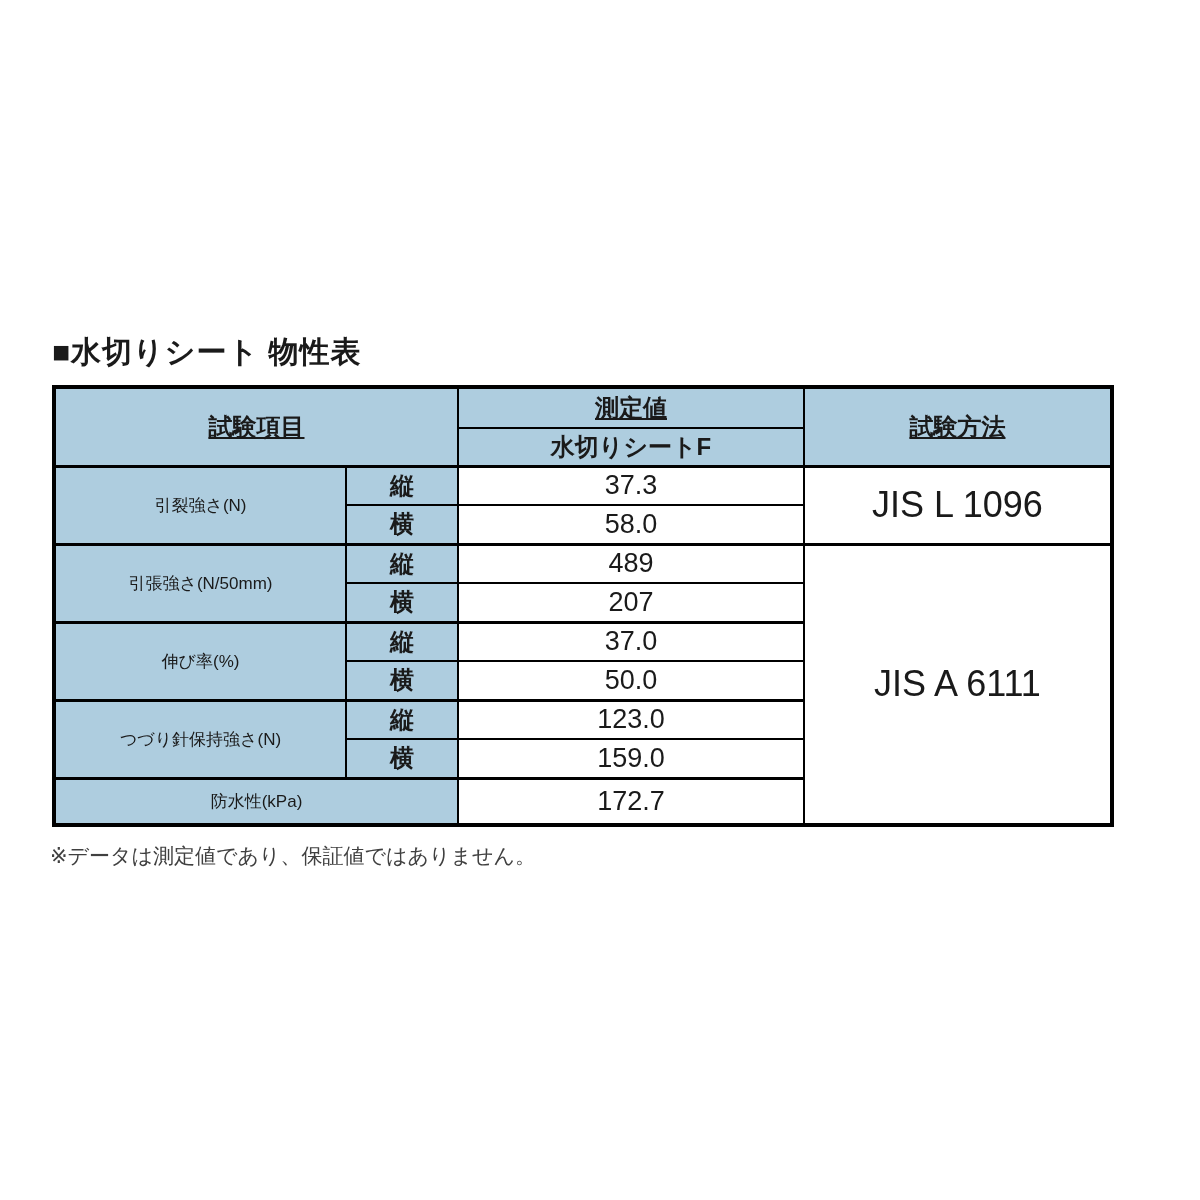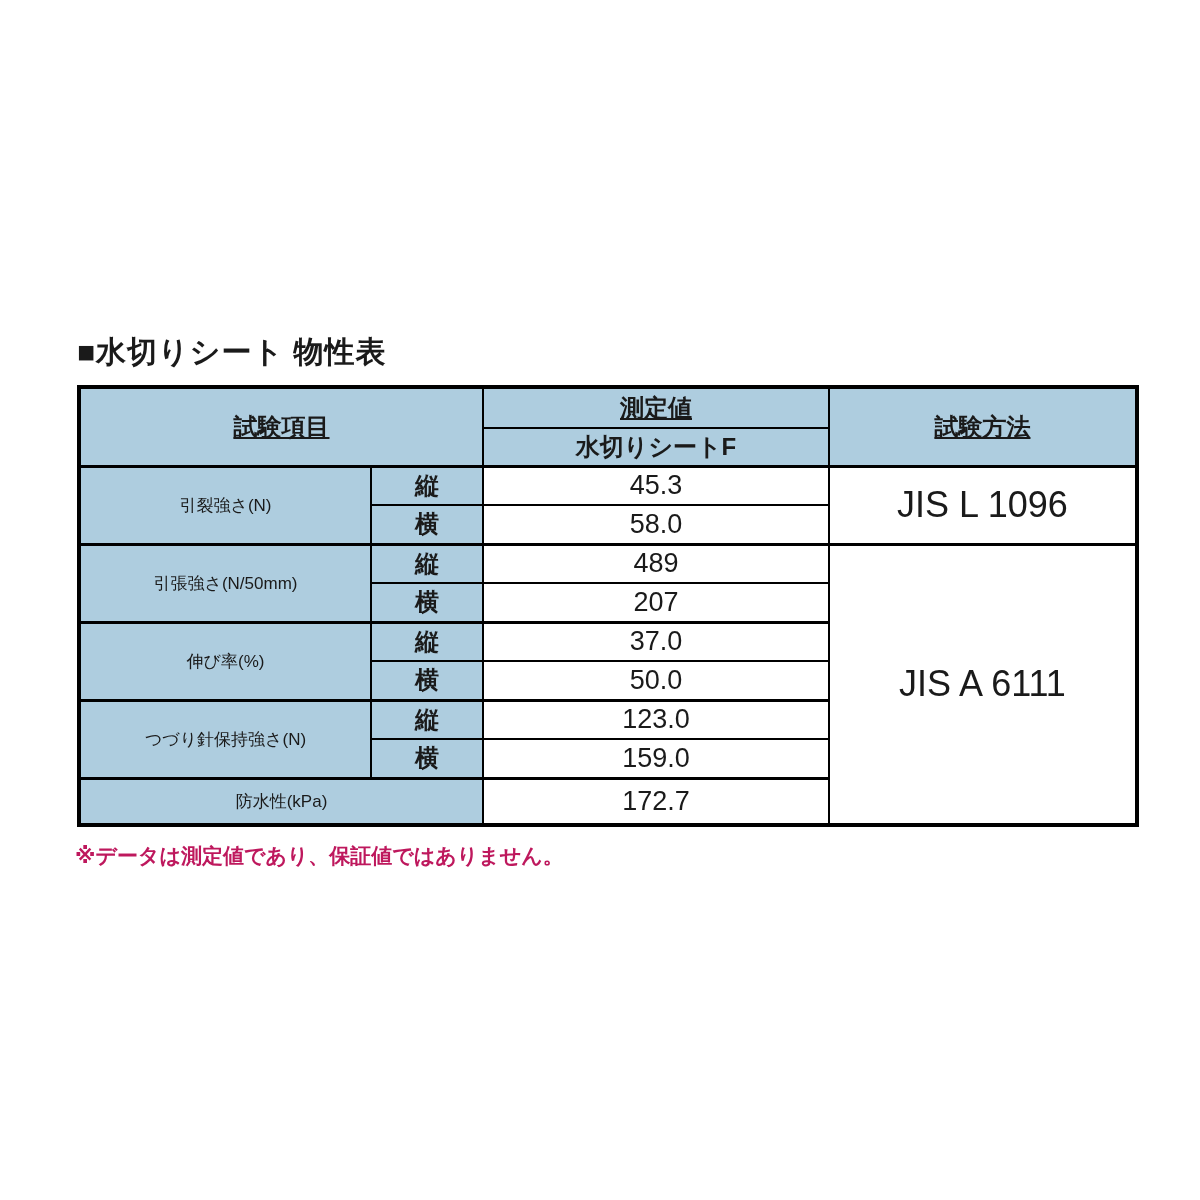--- a/index.html
+++ b/index.html
@@ -9,21 +9,21 @@
   }
   body {
     width: 1200px;
     height: 1200px;
     position: relative;
     font-family: "Liberation Sans", "DejaVu Sans", sans-serif;
     color: #1a1a1a;
   }
   .doc {
     position: absolute;
-    left: 77px;
+    left: 52px;
     top: 332px;
     width: 1060px;
   }
   .doc-title {
     font-size: 30px;
     font-weight: bold;
     letter-spacing: 1px;
     margin: 0 0 12px 0;
     color: #1a1a1a;
   }
@@ -72,22 +72,22 @@
     border-left: 3px solid #000;
     border-right: 3px solid #000;
   }
   td.c-val { font-size: 27px; font-weight: normal; }
   td.c-method { font-size: 36px; font-weight: normal; }
 
   .footnote {
     margin-top: 15px;
     margin-left: -2px;
     font-size: 21px;
-    font-weight: bold;
-    color: #be185d;
+    font-weight: normal;
+    color: #404040;
   }
 </style>
 </head>
 <body>
 
 <div class="doc">
 
   <div class="doc-title">■水切りシート 物性表</div>
 
   <table class="props">
@@ -104,21 +104,21 @@
       <td class="blue h-cell">測定値</td>
       <td rowspan="2" class="blue h-cell h-method">試験方法</td>
     </tr>
     <tr class="hr2">
       <td class="blue h-cell h-product">水切りシートF</td>
     </tr>
 
     <tr class="body group-start">
       <td rowspan="2" class="blue c-item">引裂強さ(N)</td>
       <td class="blue c-dir">縦</td>
-      <td class="white c-val">45.3</td>
+      <td class="white c-val">37.3</td>
       <td rowspan="2" class="white c-method">JIS L 1096</td>
     </tr>
     <tr class="body">
       <td class="blue c-dir">横</td>
       <td class="white c-val">58.0</td>
     </tr>
 
     <tr class="body group-start">
       <td rowspan="2" class="blue c-item">引張強さ(N/50mm)</td>
       <td class="blue c-dir">縦</td>

